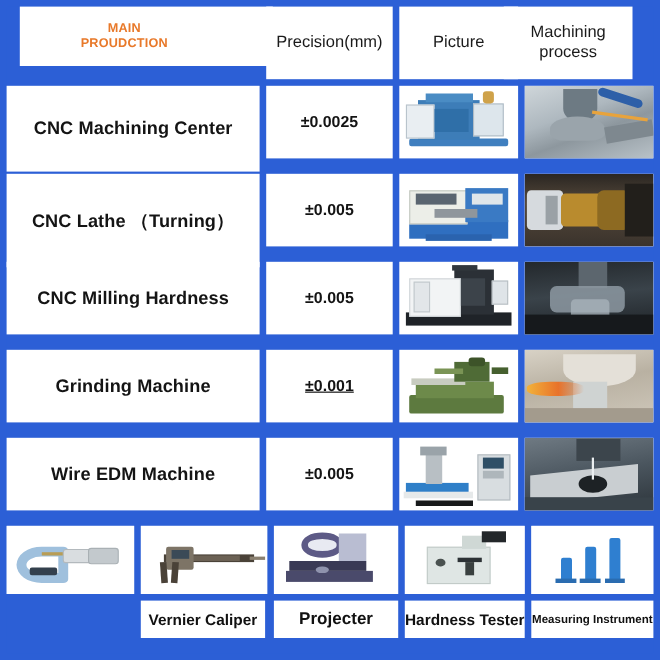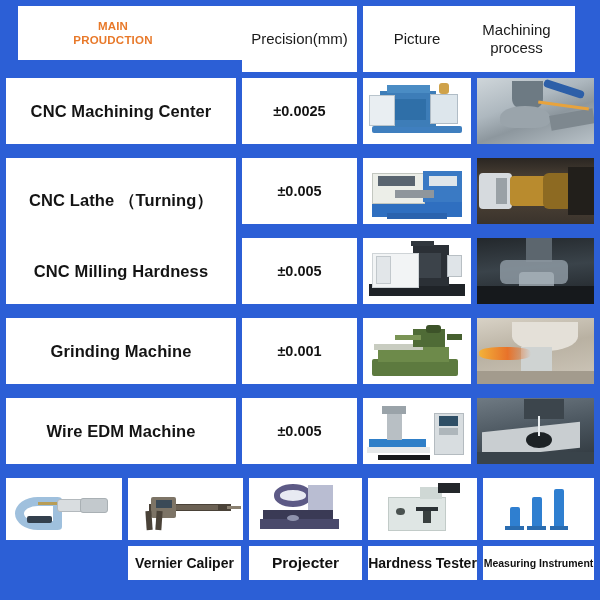--- a/index.html
+++ b/index.html
@@ -211,21 +211,21 @@
     <div class="cell" style="left:236px;top:0;width:115px;height:66px;">
       <div class="hdr-txt">Precision(mm)</div>
     </div>
     <div class="cell" style="left:357px;top:0;width:108px;height:66px;">
       <div class="hdr-txt">Picture</div>
     </div>
     <div class="cell" style="left:452px;top:0;width:117px;height:66px;">
       <div class="hdr-txt">Machining process</div>
     </div>
 
-    <div class="cell" style="left:0;top:72px;width:230px;height:66px;">
+    <div class="cell" style="left:0;top:72px;width:230px;height:78px;">
       <div class="eq-name">CNC Machining Center</div>
     </div>
     <div class="cell" style="left:236px;top:72px;width:115px;height:66px;">
       <div class="prec">±0.0025</div>
     </div>
     <div class="cell" style="left:357px;top:72px;width:108px;height:66px;">
       <div class="pic">
         <div class="s mc-bed"></div>
           <div class="s mc-body"></div>
           <div class="s mc-panelL"></div>
@@ -294,21 +294,21 @@
         <div class="s sp"></div>
           <div class="s chip"></div>
           <div class="s chip2"></div>
           <div class="s dkb"></div>
       </div>
     </div>
 
     <div class="cell" style="left:0;top:312px;width:230px;height:66px;">
       <div class="eq-name">Grinding Machine</div>
     </div>
-    <div class="cell" style="left:236px;top:312px;width:115px;height:66px;">
+    <div class="cell" style="left:236px;top:312px;width:115px;height:66px;text-decoration:underline;">
       <div class="prec">±0.001</div>
     </div>
     <div class="cell" style="left:357px;top:312px;width:108px;height:66px;">
       <div class="pic">
         <div class="s gr-base"></div>
           <div class="s gr-body"></div>
           <div class="s gr-tbl"></div>
         <div class="s gr-head"></div>
           <div class="s gr-arm"></div>
           <div class="s gr-spin"></div>

